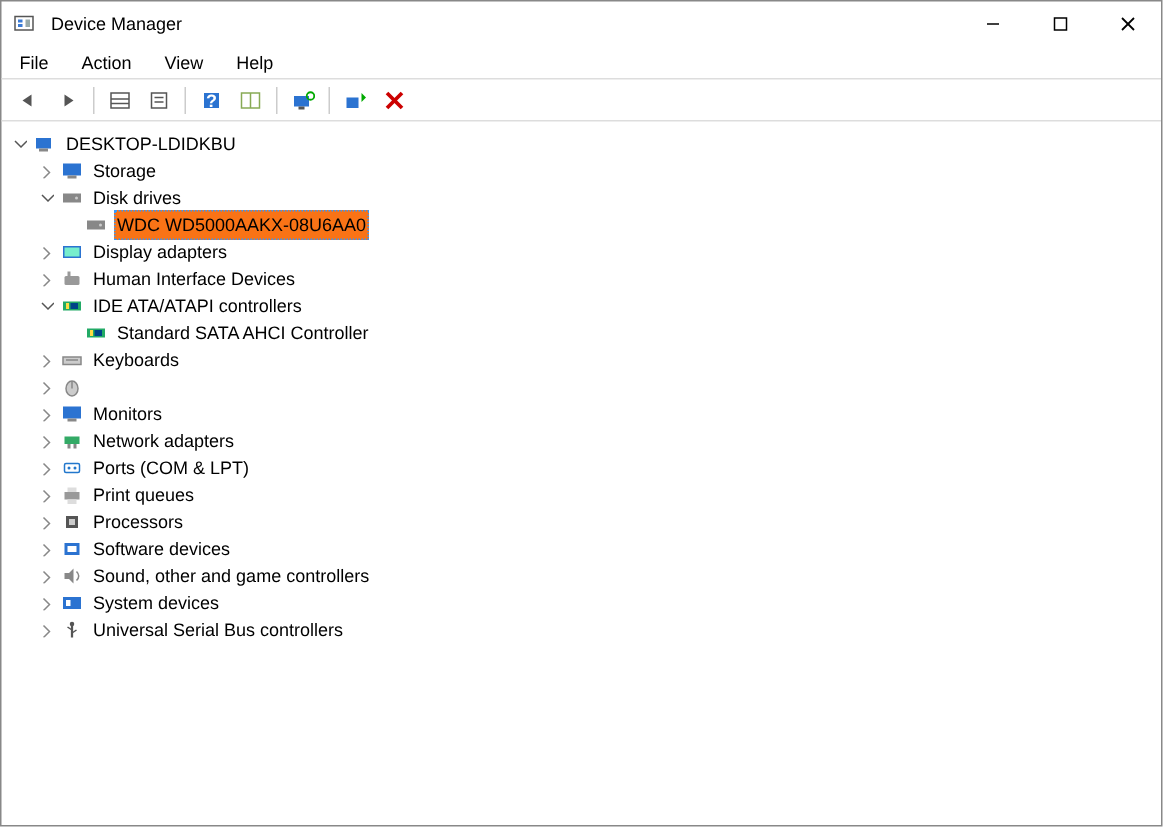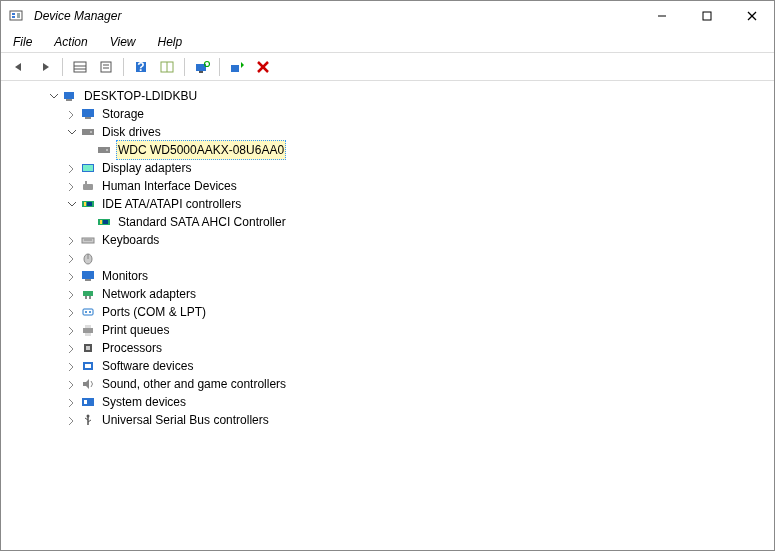--- a/index.html
+++ b/index.html
@@ -1,33 +1,33 @@
 <!DOCTYPE html>
 <html><head>
 <meta charset="utf-8">
 <style>
 * { box-sizing: border-box; margin: 0; padding: 0; font-family: "Segoe UI", Tahoma, sans-serif; font-size: 12px; }
 body { width: 775px; height: 551px; background: #fff; border: 1px solid #888; display: flex; flex-direction: column; overflow: hidden; }
 .titlebar { height: 30px; display: flex; align-items: center; justify-content: space-between; padding: 0 0 0 6px; }
-.titlebar .title-left { display: flex; align-items: center; gap: 6px; font-style: italic; }
+.titlebar .title-left { display: flex; align-items: center; gap: 6px; }
 .titlebar .title-text { font-size: 12px; }
 .win-controls { display: flex; }
 .win-btn { width: 45px; height: 30px; display: flex; align-items: center; justify-content: center; }
 .menubar { height: 22px; display: flex; align-items: center; gap: 14px; padding: 0 8px; border-bottom: 1px solid #ddd; }
-.menubar span { padding: 2px 4px; font-style: italic; }
+.menubar span { padding: 2px 4px; }
 .toolbar { height: 28px; display: flex; align-items: center; gap: 2px; padding: 2px 6px; border-bottom: 1px solid #ddd; }
 .tb-btn { width: 24px; height: 22px; display: flex; align-items: center; justify-content: center; border: 1px solid transparent; }
 .tb-sep { width: 1px; height: 18px; background: #ccc; margin: 0 3px; }
-.tree { flex: 1; overflow: auto; padding: 6px 2px; margin-left: 40px; }
+.tree { flex: 1; overflow: auto; padding: 6px 2px; }
 .node { display: flex; align-items: center; height: 18px; line-height: 18px; white-space: nowrap; }
 .indent { display: inline-block; }
 .expander { width: 12px; height: 12px; display: inline-flex; align-items: center; justify-content: center; margin-right: 2px; cursor: pointer; }
 .icon-slot { width: 16px; height: 16px; display: inline-flex; align-items: center; justify-content: center; margin: 0 4px 0 1px; }
 .label { padding: 0 2px; }
-.selected { background: #fef9c3; border: 1px dotted #3399ff; padding: 0 1px; }
+.selected { background: #f97316; border: 1px dotted #3399ff; padding: 0 1px; }
 </style>
 </head>
 <body>
 
 <div class="titlebar">
   <div class="title-left">
     <span class="icon-slot">
       <svg width="14" height="14" viewBox="0 0 14 14">
           <rect x="1" y="2" width="12" height="9" fill="#fff" stroke="#555"></rect>
           <rect x="3" y="4" width="3" height="2" fill="#3a7bd5"></rect>

